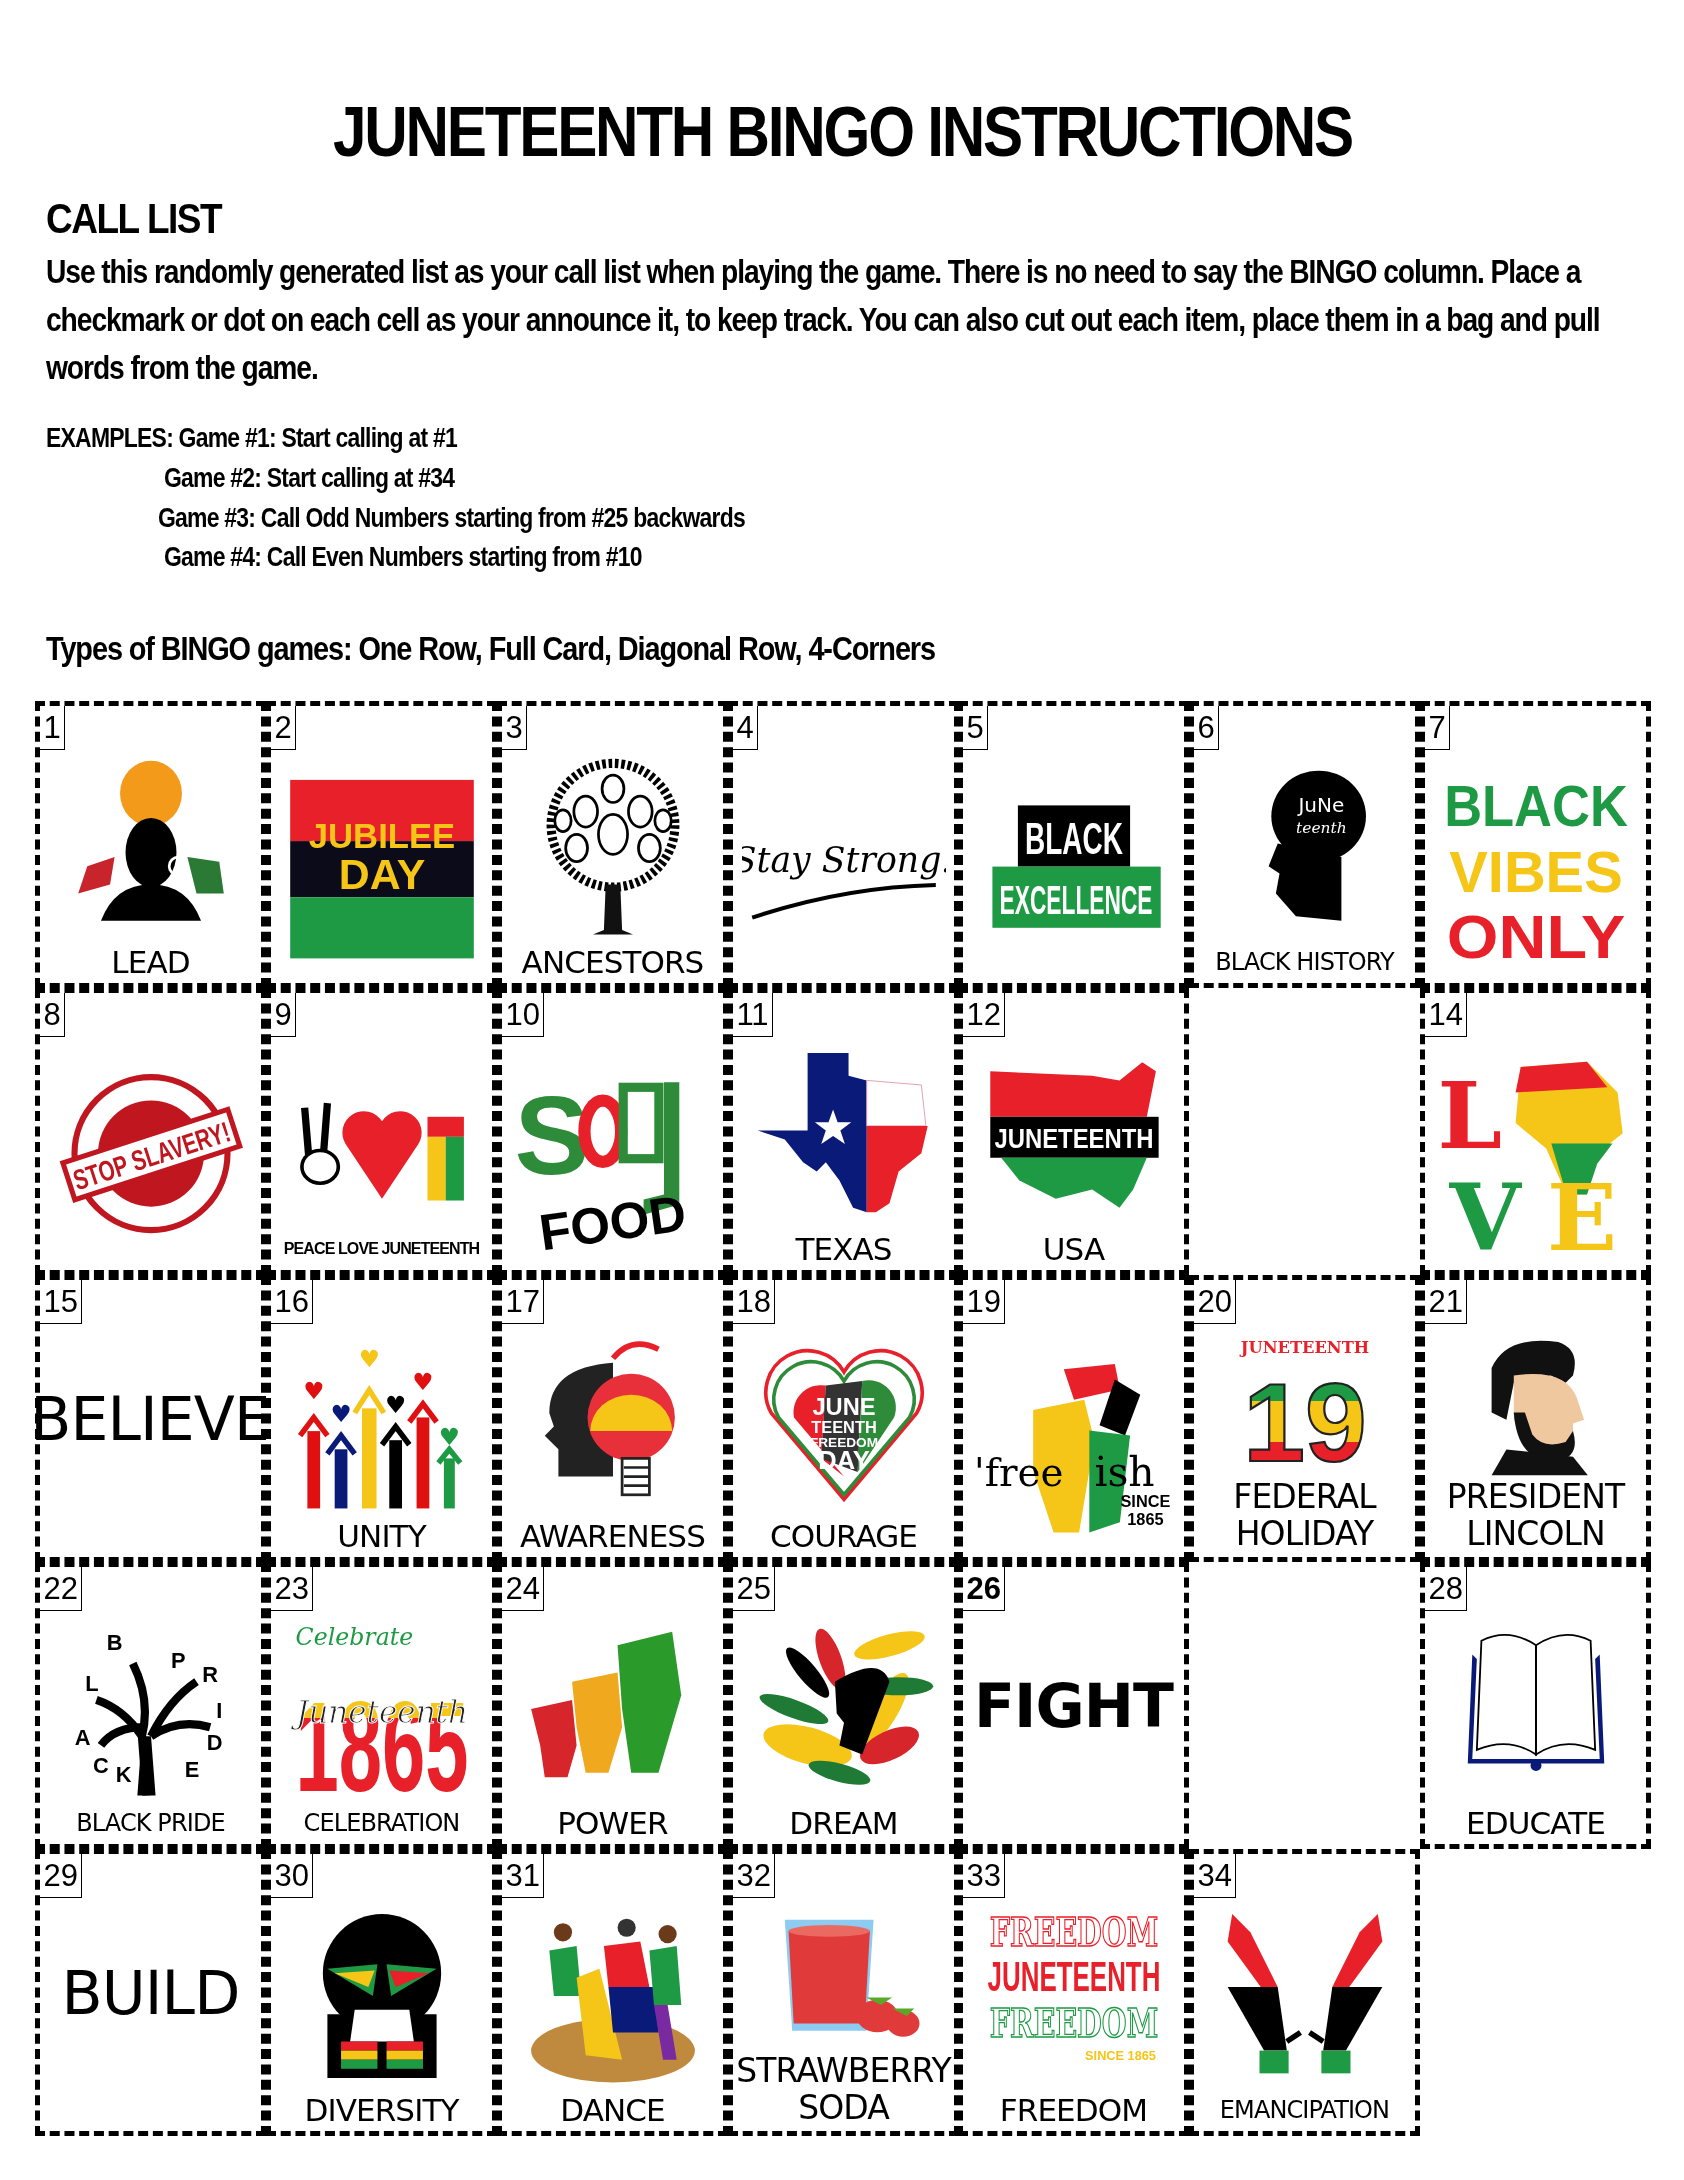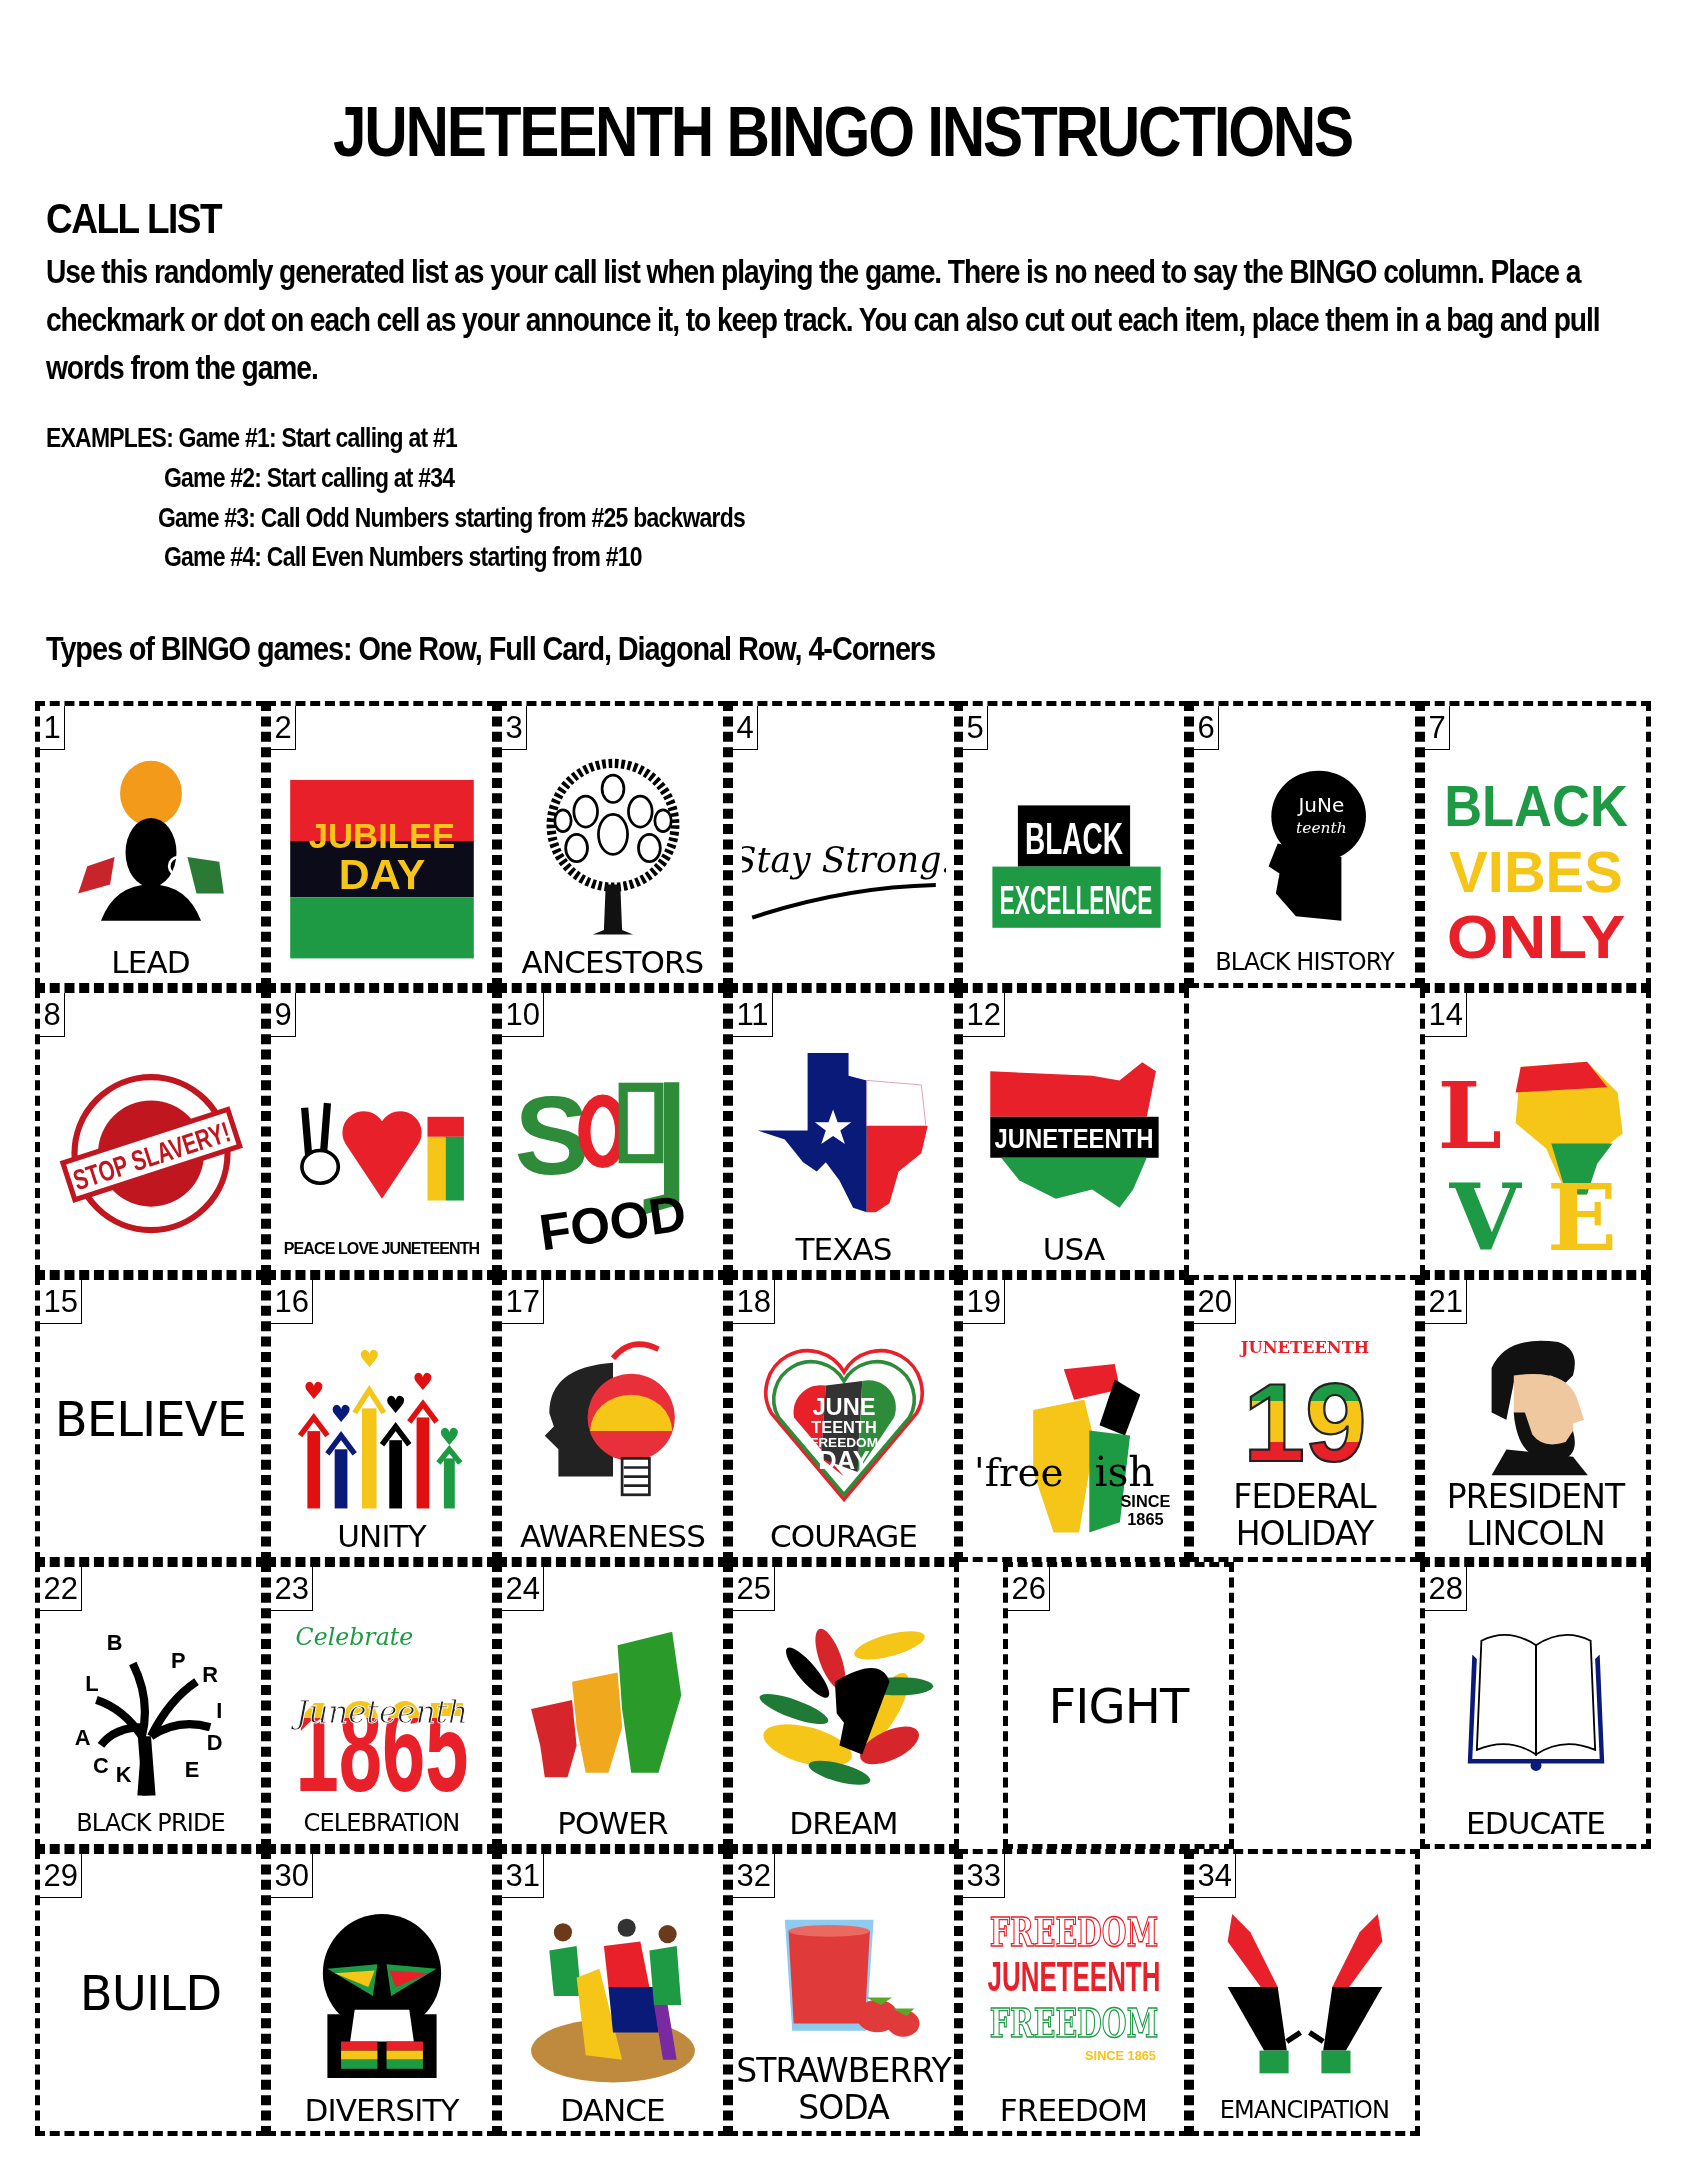--- a/index.html
+++ b/index.html
@@ -12,21 +12,21 @@
   #types{position:absolute;top:629px;left:46px;font-size:34px;letter-spacing:-1.3px;transform:scaleX(0.85);transform-origin:left;white-space:nowrap;}
   #grid{position:absolute;left:35px;top:701px;width:1613px;height:1434px;}
   .cell{position:absolute;width:231px;height:287px;box-sizing:border-box;border:5.1px dashed #000;background:#fff;}
   .num{position:absolute;left:0;top:0;height:44px;min-width:24px;padding:0 3.4px;border-right:1.7px solid #000;border-bottom:1.7px solid #000;font-family:"Liberation Sans",sans-serif;font-size:31px;line-height:43px;box-sizing:border-box;background:#fff;}
   .art{position:absolute;left:8.5px;right:8.5px;top:51px;bottom:44px;display:flex;align-items:center;justify-content:center;}
   .art svg{width:100%;height:100%;}
   .label{position:absolute;left:0;right:0;bottom:3.4px;text-align:center;font-family:"DejaVu Sans",sans-serif;font-size:31px;line-height:36px;white-space:nowrap;letter-spacing:-0.9px;}
   .label.small{font-size:24px;}
   .label.tiny{font-size:16px;font-family:"Liberation Sans",sans-serif;font-weight:bold;}
   .label.two{font-size:33px;line-height:37px;bottom:5.1px;}
-  .big{position:absolute;left:0;right:0;top:0;bottom:0;display:flex;align-items:center;justify-content:center;font-family:"DejaVu Sans",sans-serif;font-size:48px;letter-spacing:-0.9px;}
+  .big{position:absolute;left:0;right:0;top:0;bottom:0;display:flex;align-items:center;justify-content:center;font-family:"DejaVu Sans",sans-serif;font-size:60px;letter-spacing:-0.9px;}
 </style>
 </head>
 <body>
 
 <div id="title" class="cond">JUNETEENTH BINGO INSTRUCTIONS</div>
 <div id="call-heading" class="cond">CALL LIST</div>
 <div id="call-desc" class="cond">Use this randomly generated list as your call list when playing the game. There is no need to say the BINGO column. Place a checkmark or dot on each cell as your announce it, to keep track. You can also cut out each item, place them in a bag and pull words from the game.</div>
 <div class="ex cond" style="top:423px;left:46px">EXAMPLES: Game #1: Start calling at #1</div>
 <div class="ex cond" style="top:463px;left:164px">Game #2: Start calling at #34</div>
 <div class="ex cond" style="top:503px;left:158px">Game #3: Call Odd Numbers starting from #25 backwards</div>
@@ -378,21 +378,21 @@
             <ellipse cx="85" cy="45" rx="12" ry="35" fill="#d6262b" transform="rotate(-20 85 45)"></ellipse>
             <ellipse cx="150" cy="30" rx="40" ry="12" fill="#f5c518" transform="rotate(-15 150 30)"></ellipse>
             <ellipse cx="60" cy="60" rx="10" ry="35" fill="#000" transform="rotate(-40 60 60)"></ellipse>
             <ellipse cx="95" cy="170" rx="35" ry="10" fill="#1e7a35" transform="rotate(15 95 170)"></ellipse>
             <path d="M90 70 Q140 40 150 70 L120 150 L95 140 L100 115 L92 105Z" fill="#000"></path>
           </g>
         </svg>
       </div>
       <div class="label">DREAM</div>
     </div>
-    <div class="cell" style="left: 968px; top: 861px;">
+    <div class="cell" style="left: 923px; top: 861px; font-weight: bold;">
       <div class="num">26</div>
       <div class="big">FIGHT</div>
     </div>
     <div class="cell" style="left: 1385px; top: 861px;">
       <div class="num">28</div>
       <div class="art">
         <svg viewBox="0 0 200 200" preserveAspectRatio="xMidYMid meet">
           <path d="M30 40 L25 160 L175 160 L170 40 L165 45 L170 155 L30 155 L35 45Z" fill="#0a1a78"></path>
           <path d="M40 25 Q70 10 100 30 L100 150 Q70 130 35 145Z" fill="#fff" stroke="#000" stroke-width="2"></path>
           <path d="M100 30 Q130 10 160 25 L165 145 Q130 130 100 150Z" fill="#fff" stroke="#000" stroke-width="2"></path>

